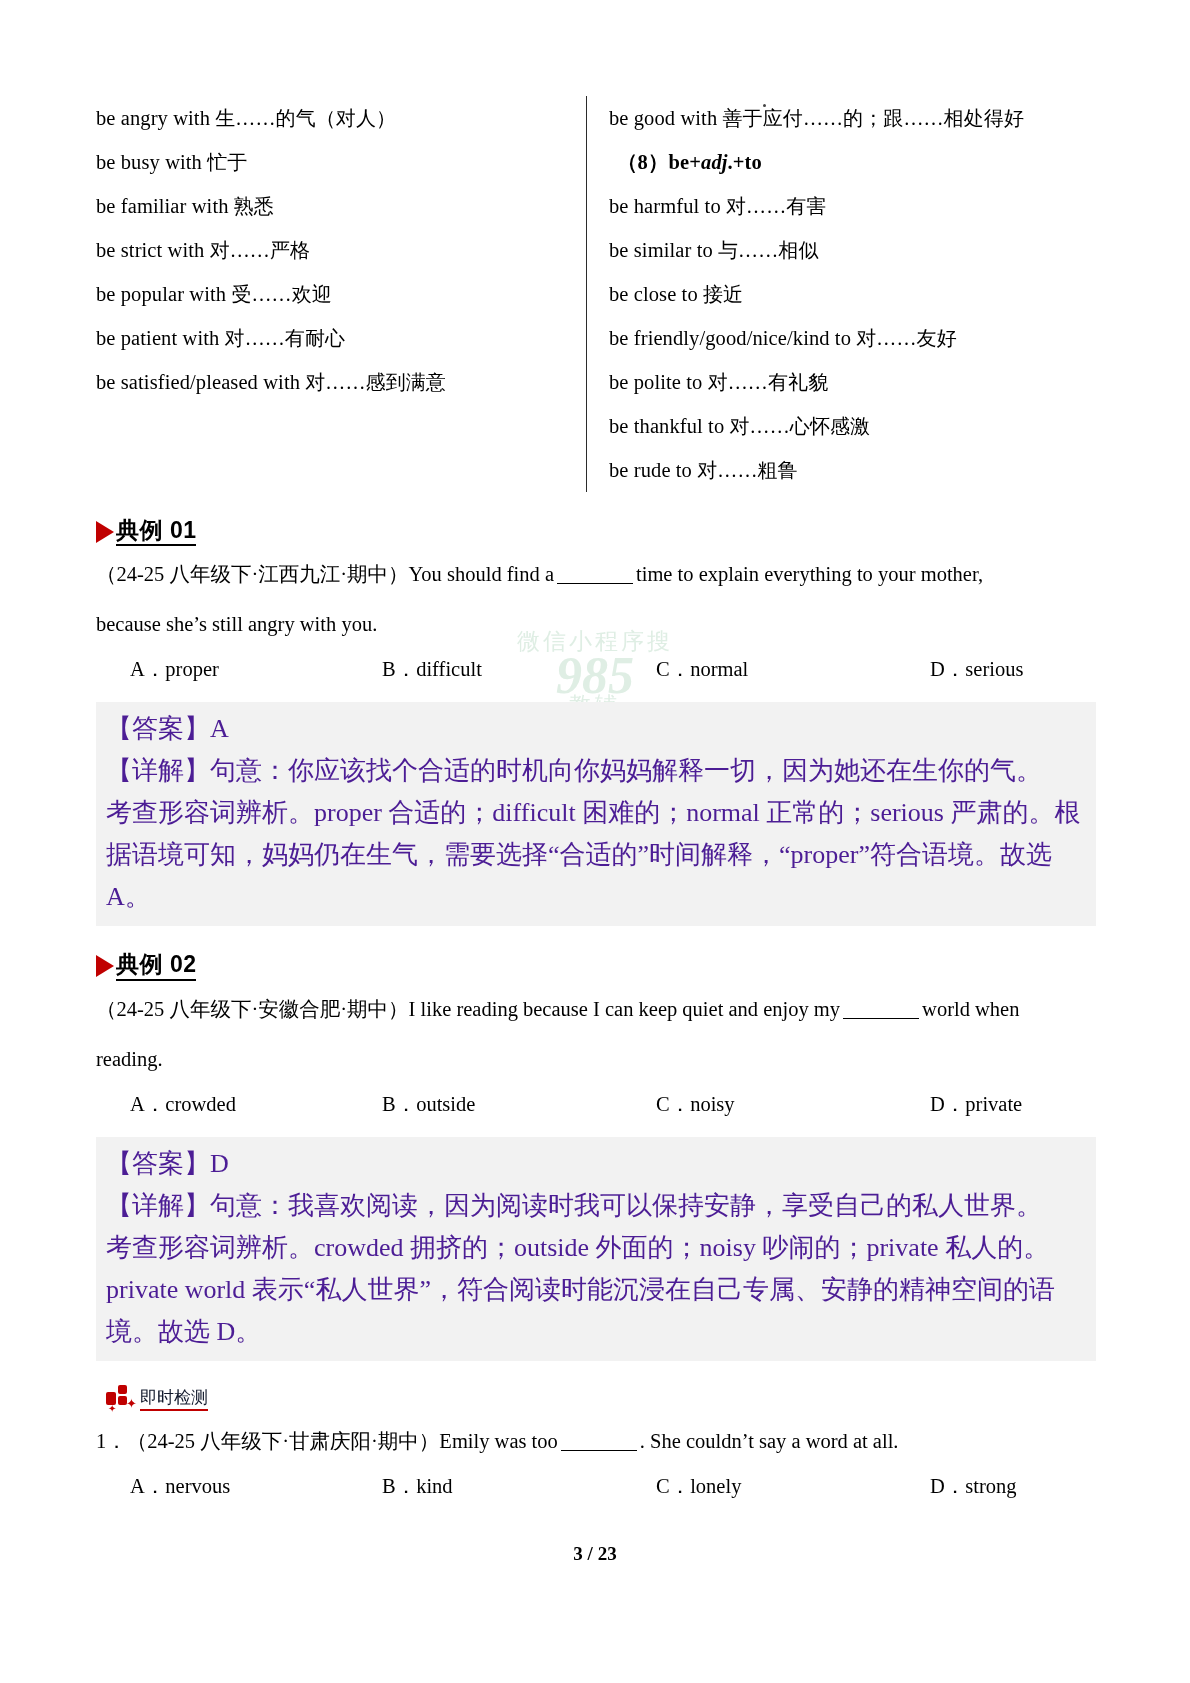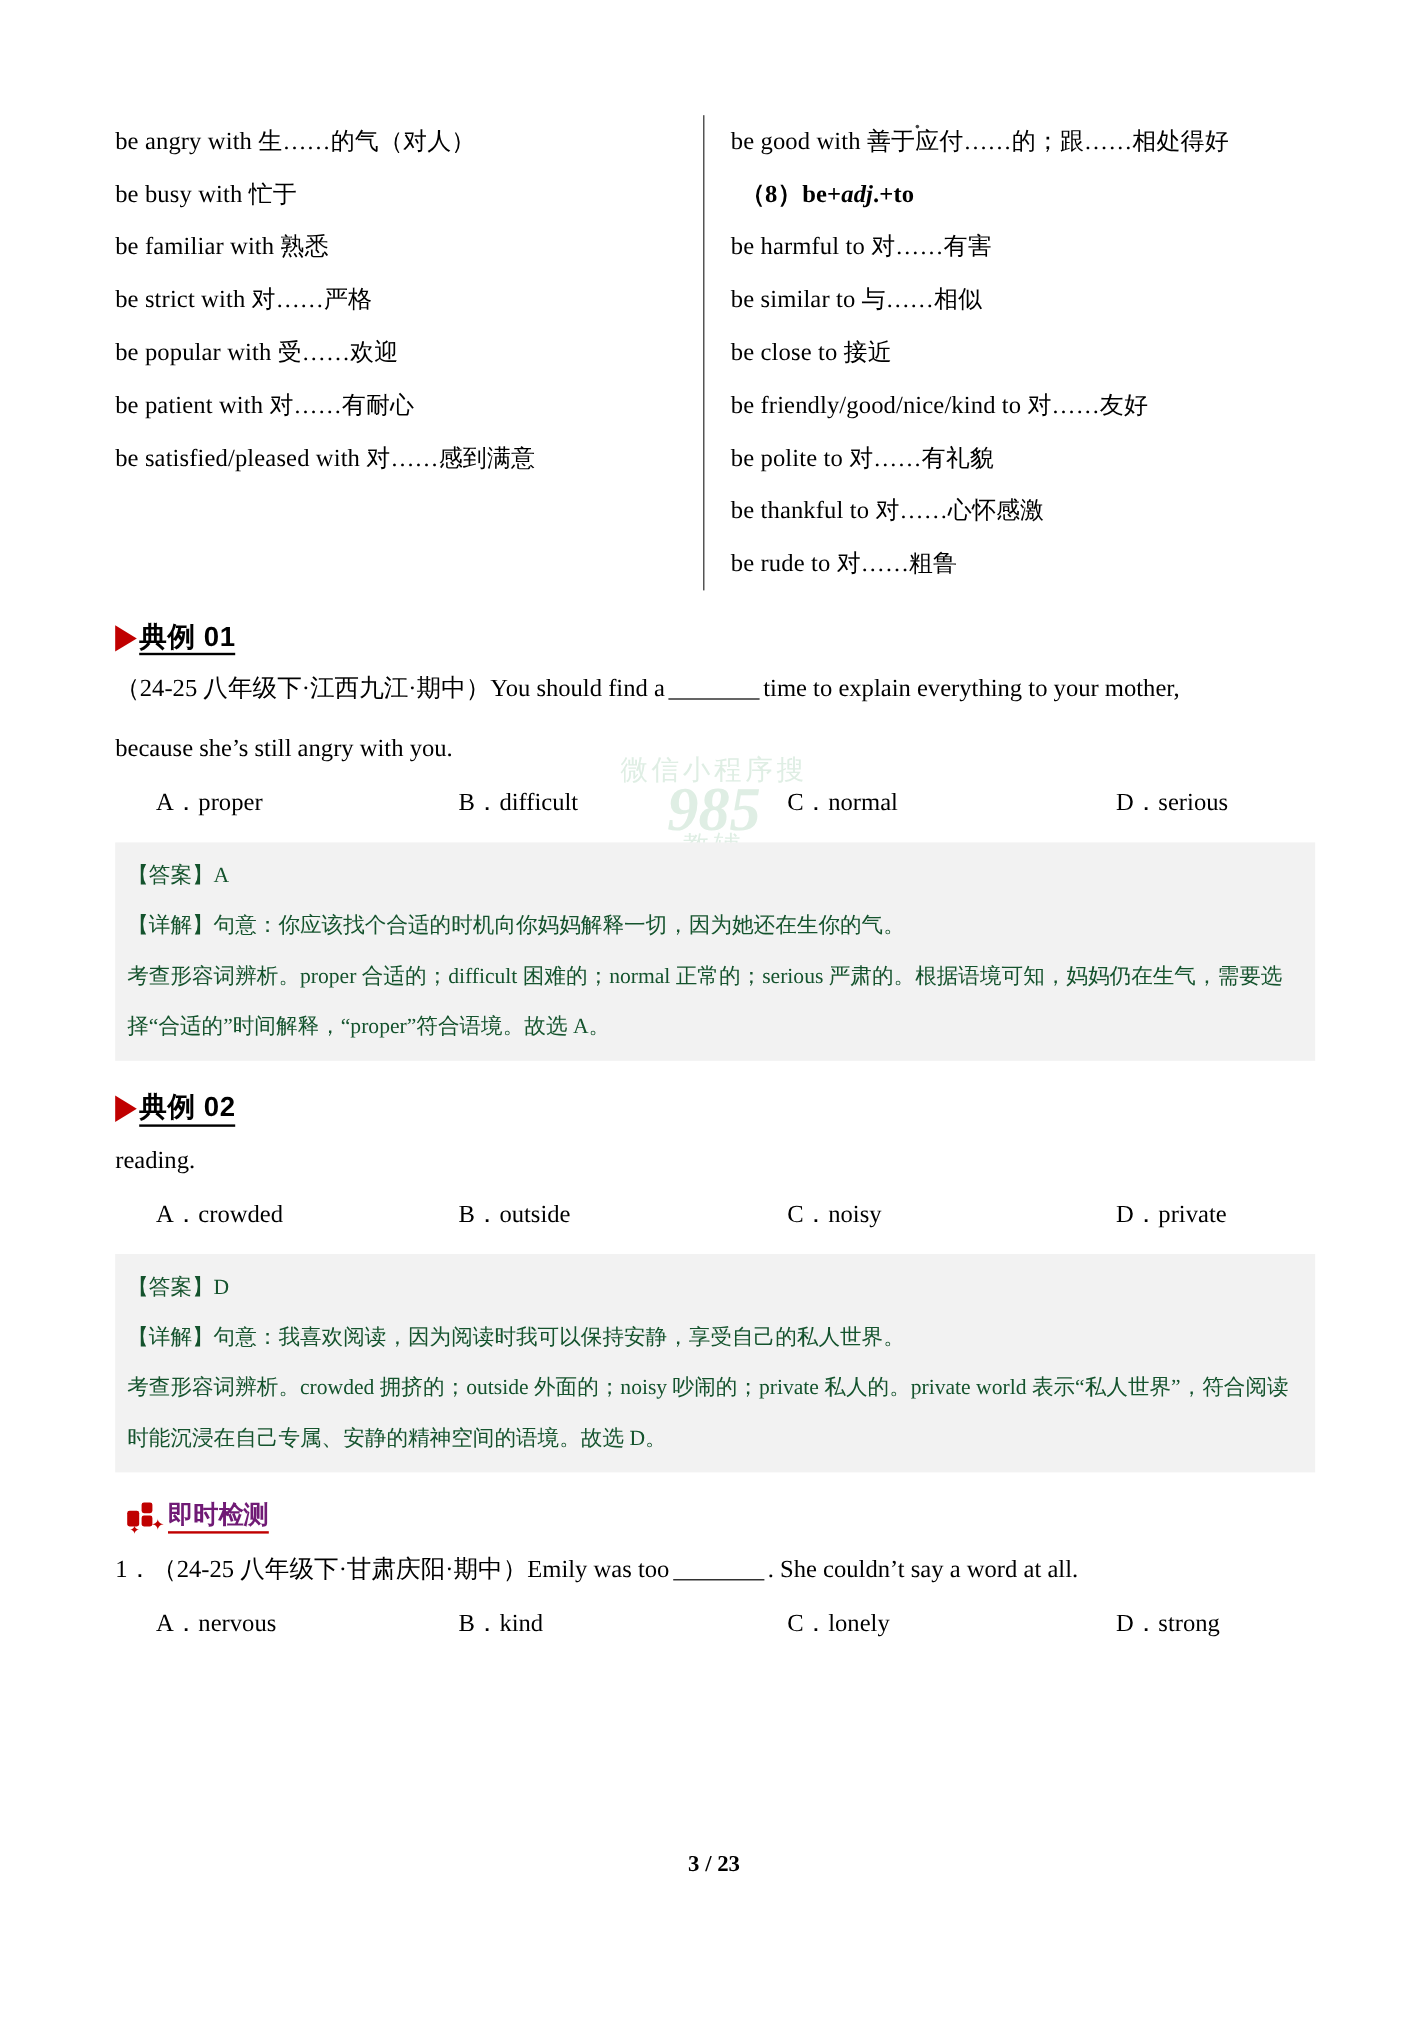--- a/index.html
+++ b/index.html
@@ -160,22 +160,22 @@
     z-index: 2;
     margin-top: 2px;
     justify-content: space-between;
   }
   .options .opt { width: 166px; flex: none; }
   .options .opt.wide { width: 188px; }
 
   
   .explain {
     background: #f2f2f2;
-    color: #14532d;
-    font-size: 18px;
+    color: #4c1d95;
+    font-size: 26px;
     line-height: 42px;
     padding: 6px 10px 8px 10px;
     margin-top: 12px;
     box-sizing: border-box;
     width: 1000px;
     position: relative;
     z-index: 2;
   }
   .explain .line { white-space: normal; }
   .explain .tag { font-weight: normal; }
@@ -213,23 +213,23 @@
   }
   .check-icon .spark2 {
     position: absolute;
     left: 2px; top: 19px;
     color: #c00000;
     font-size: 10px;
     line-height: 1;
   }
   .check-heading .label {
     font-family: "Liberation Sans", sans-serif;
-    font-weight: bold;
-    font-size: 21px;
-    color: #701a75;
+    font-weight: normal;
+    font-size: 17px;
+    color: #0f172a;
     border-bottom: 2px solid #c00000;
     padding-bottom: 1px;
     line-height: 1.15;
   }
 
   .numbered-q {
     font-size: 20.5px;
     line-height: 44px;
     position: relative;
     z-index: 2;
@@ -311,20 +311,23 @@
       <div class="line"><span class="tag">【答案】</span><span>A</span></div>
       <div class="line"><span class="tag">【详解】</span><span>句意：你应该找个合适的时机向你妈妈解释一切，因为她还在生你的气。</span></div>
       <div class="line">考查形容词辨析。proper 合适的；difficult 困难的；normal 正常的；serious 严肃的。根据语境可知，妈妈仍在生气，需要选择“合适的”时间解释，“proper”符合语境。故选 A。</div>
     </div>
 
     <div class="marker-heading">
       <span class="tri"></span>
       <span class="label">典例 02</span>
     </div>
 
+    <div class="qtext">
+      <span>（24-25 八年级下·安徽合肥·期中）</span><span>I like reading because I can keep quiet and enjoy my</span><span class="blank"></span><span>world when</span>
+    </div>
     <div class="qtext">reading.</div>
 
     <div class="options">
       <span class="opt">A．crowded</span>
       <span class="opt wide">B．outside</span>
       <span class="opt wide">C．noisy</span>
       <span class="opt">D．private</span>
     </div>
 
     <div class="explain">

